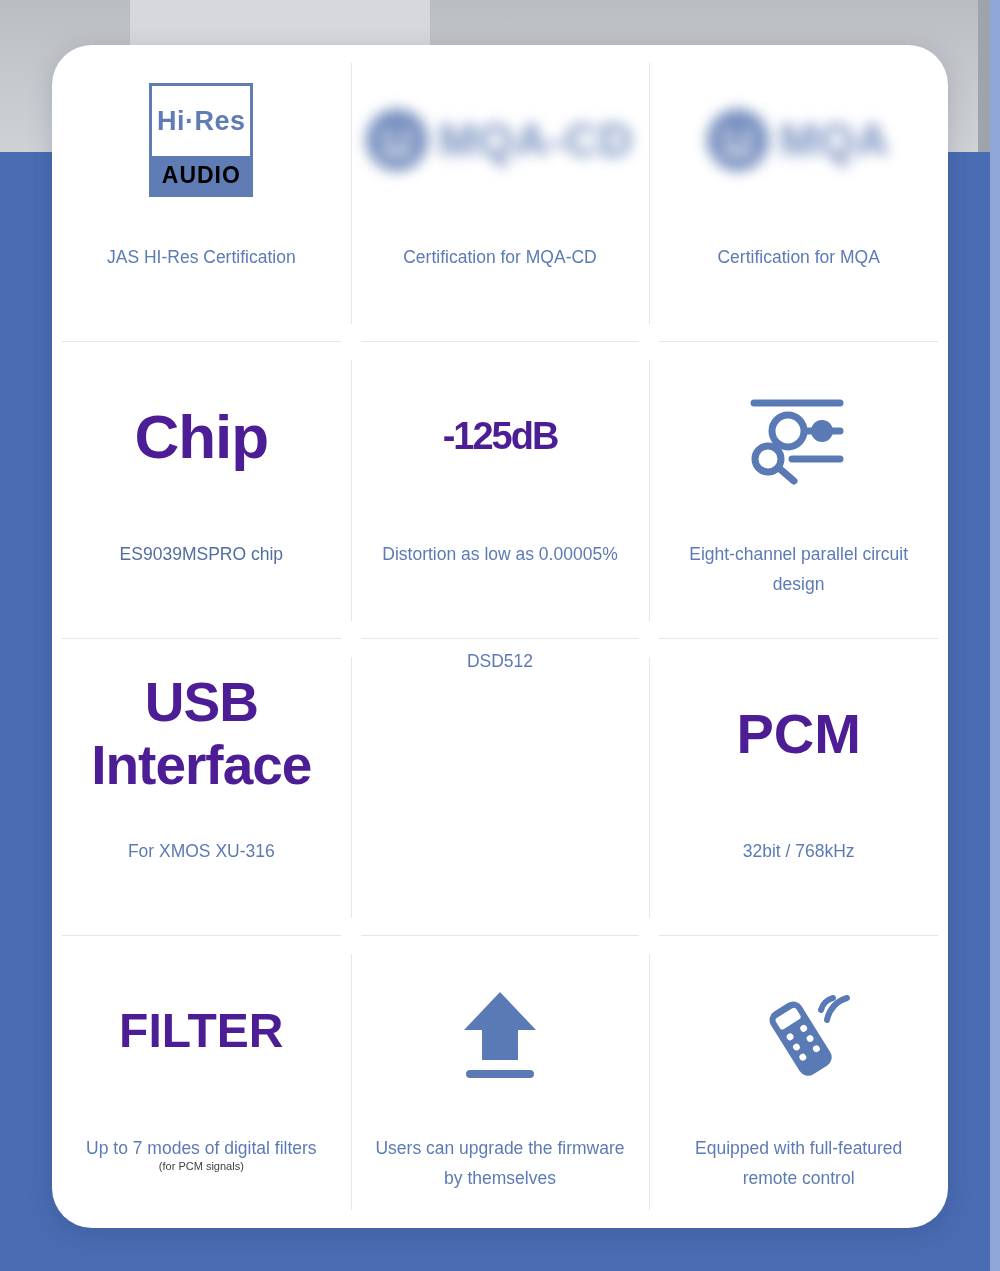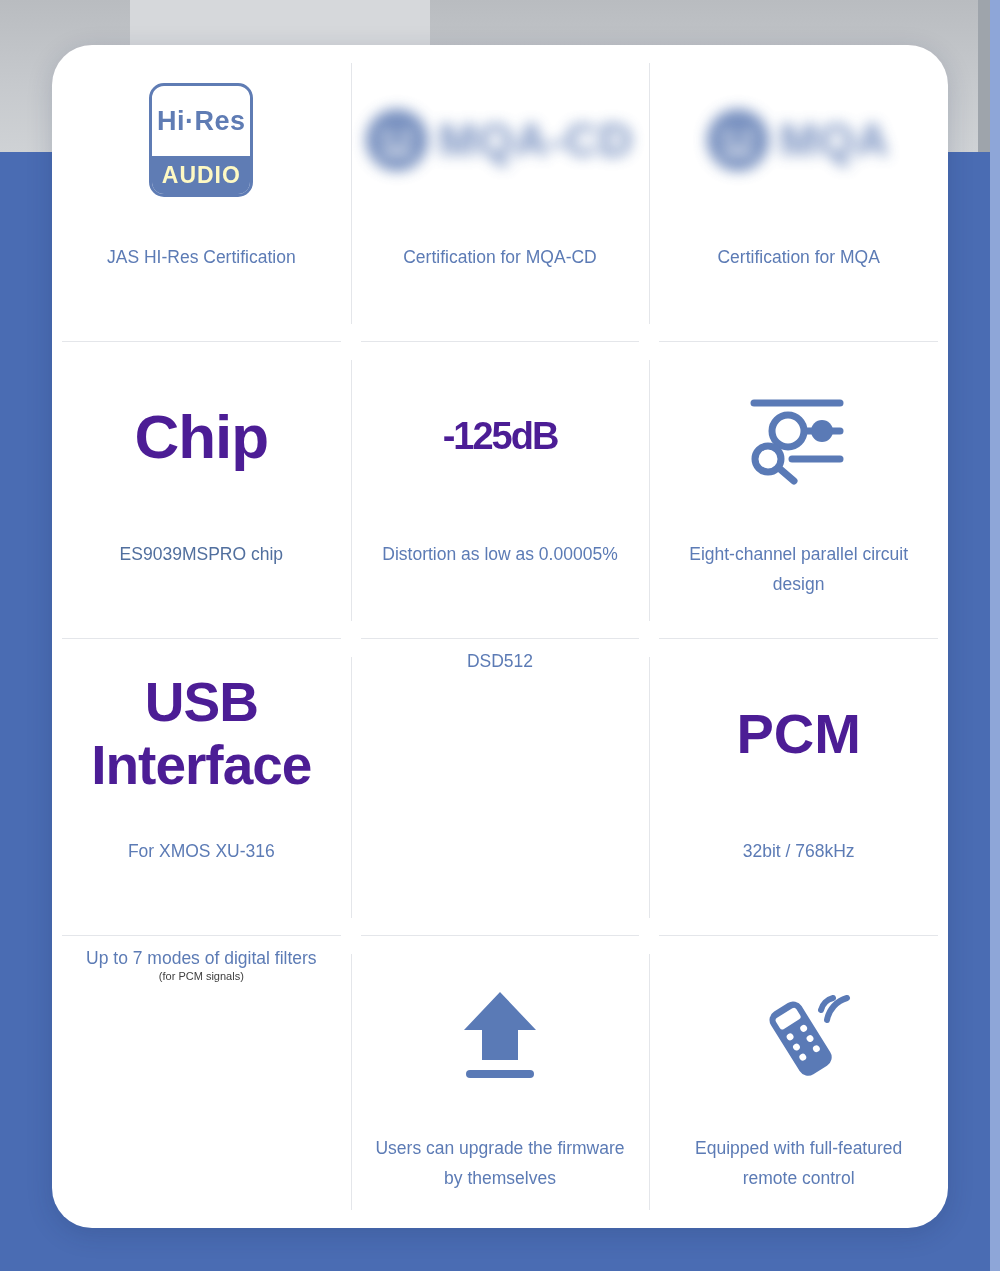--- a/index.html
+++ b/index.html
@@ -111,40 +111,40 @@
     font-size: 11px;
     text-align: right;
     margin-top: -4px;
   }
 
   
   .hires {
     width: 98px;
     height: 108px;
     border: 3px solid #5f7cb4;
-    border-radius: 15px;
+    border-radius: 0;
     display: flex;
     flex-direction: column;
     overflow: hidden;
     background: #fff;
   }
   .hires .top {
     flex: 1;
     display: flex;
     align-items: center;
     justify-content: center;
     color: #5f7cb4;
     font-size: 27px;
     font-weight: bold;
     letter-spacing: 0.5px;
   }
   .hires .bot {
     height: 38px;
     background: #5f7cb4;
-    color: #fef9c3;
+    color: #000000;
     display: flex;
     align-items: center;
     justify-content: center;
     font-size: 23px;
     font-weight: bold;
     letter-spacing: 1px;
   }
 
   
   .mqa-wrap {
@@ -312,20 +312,23 @@
     </div>
 
     <div class="cell bl bb">
       <div class="visual">
         <div class="bigword pcm">PCM</div>
       </div>
       <div class="caption">32bit / 768kHz</div>
     </div>
 
     <div class="cell">
+      <div class="visual">
+        <div class="bigword filter">FILTER</div>
+      </div>
       <div class="caption">Up to 7 modes of digital filters</div>
       <div class="subcaption">(for PCM signals)</div>
     </div>
 
     <div class="cell bl">
       <div class="visual">
         <svg width="120" height="110" viewBox="0 0 120 110" aria-hidden="true">
           <path d="M60 16 L96 54 L78 54 L78 84 L42 84 L42 54 L24 54 Z" fill="#5a7ab6"></path>
           <rect x="26" y="94" width="68" height="8" rx="4" fill="#5a7ab6"></rect>
         </svg>

